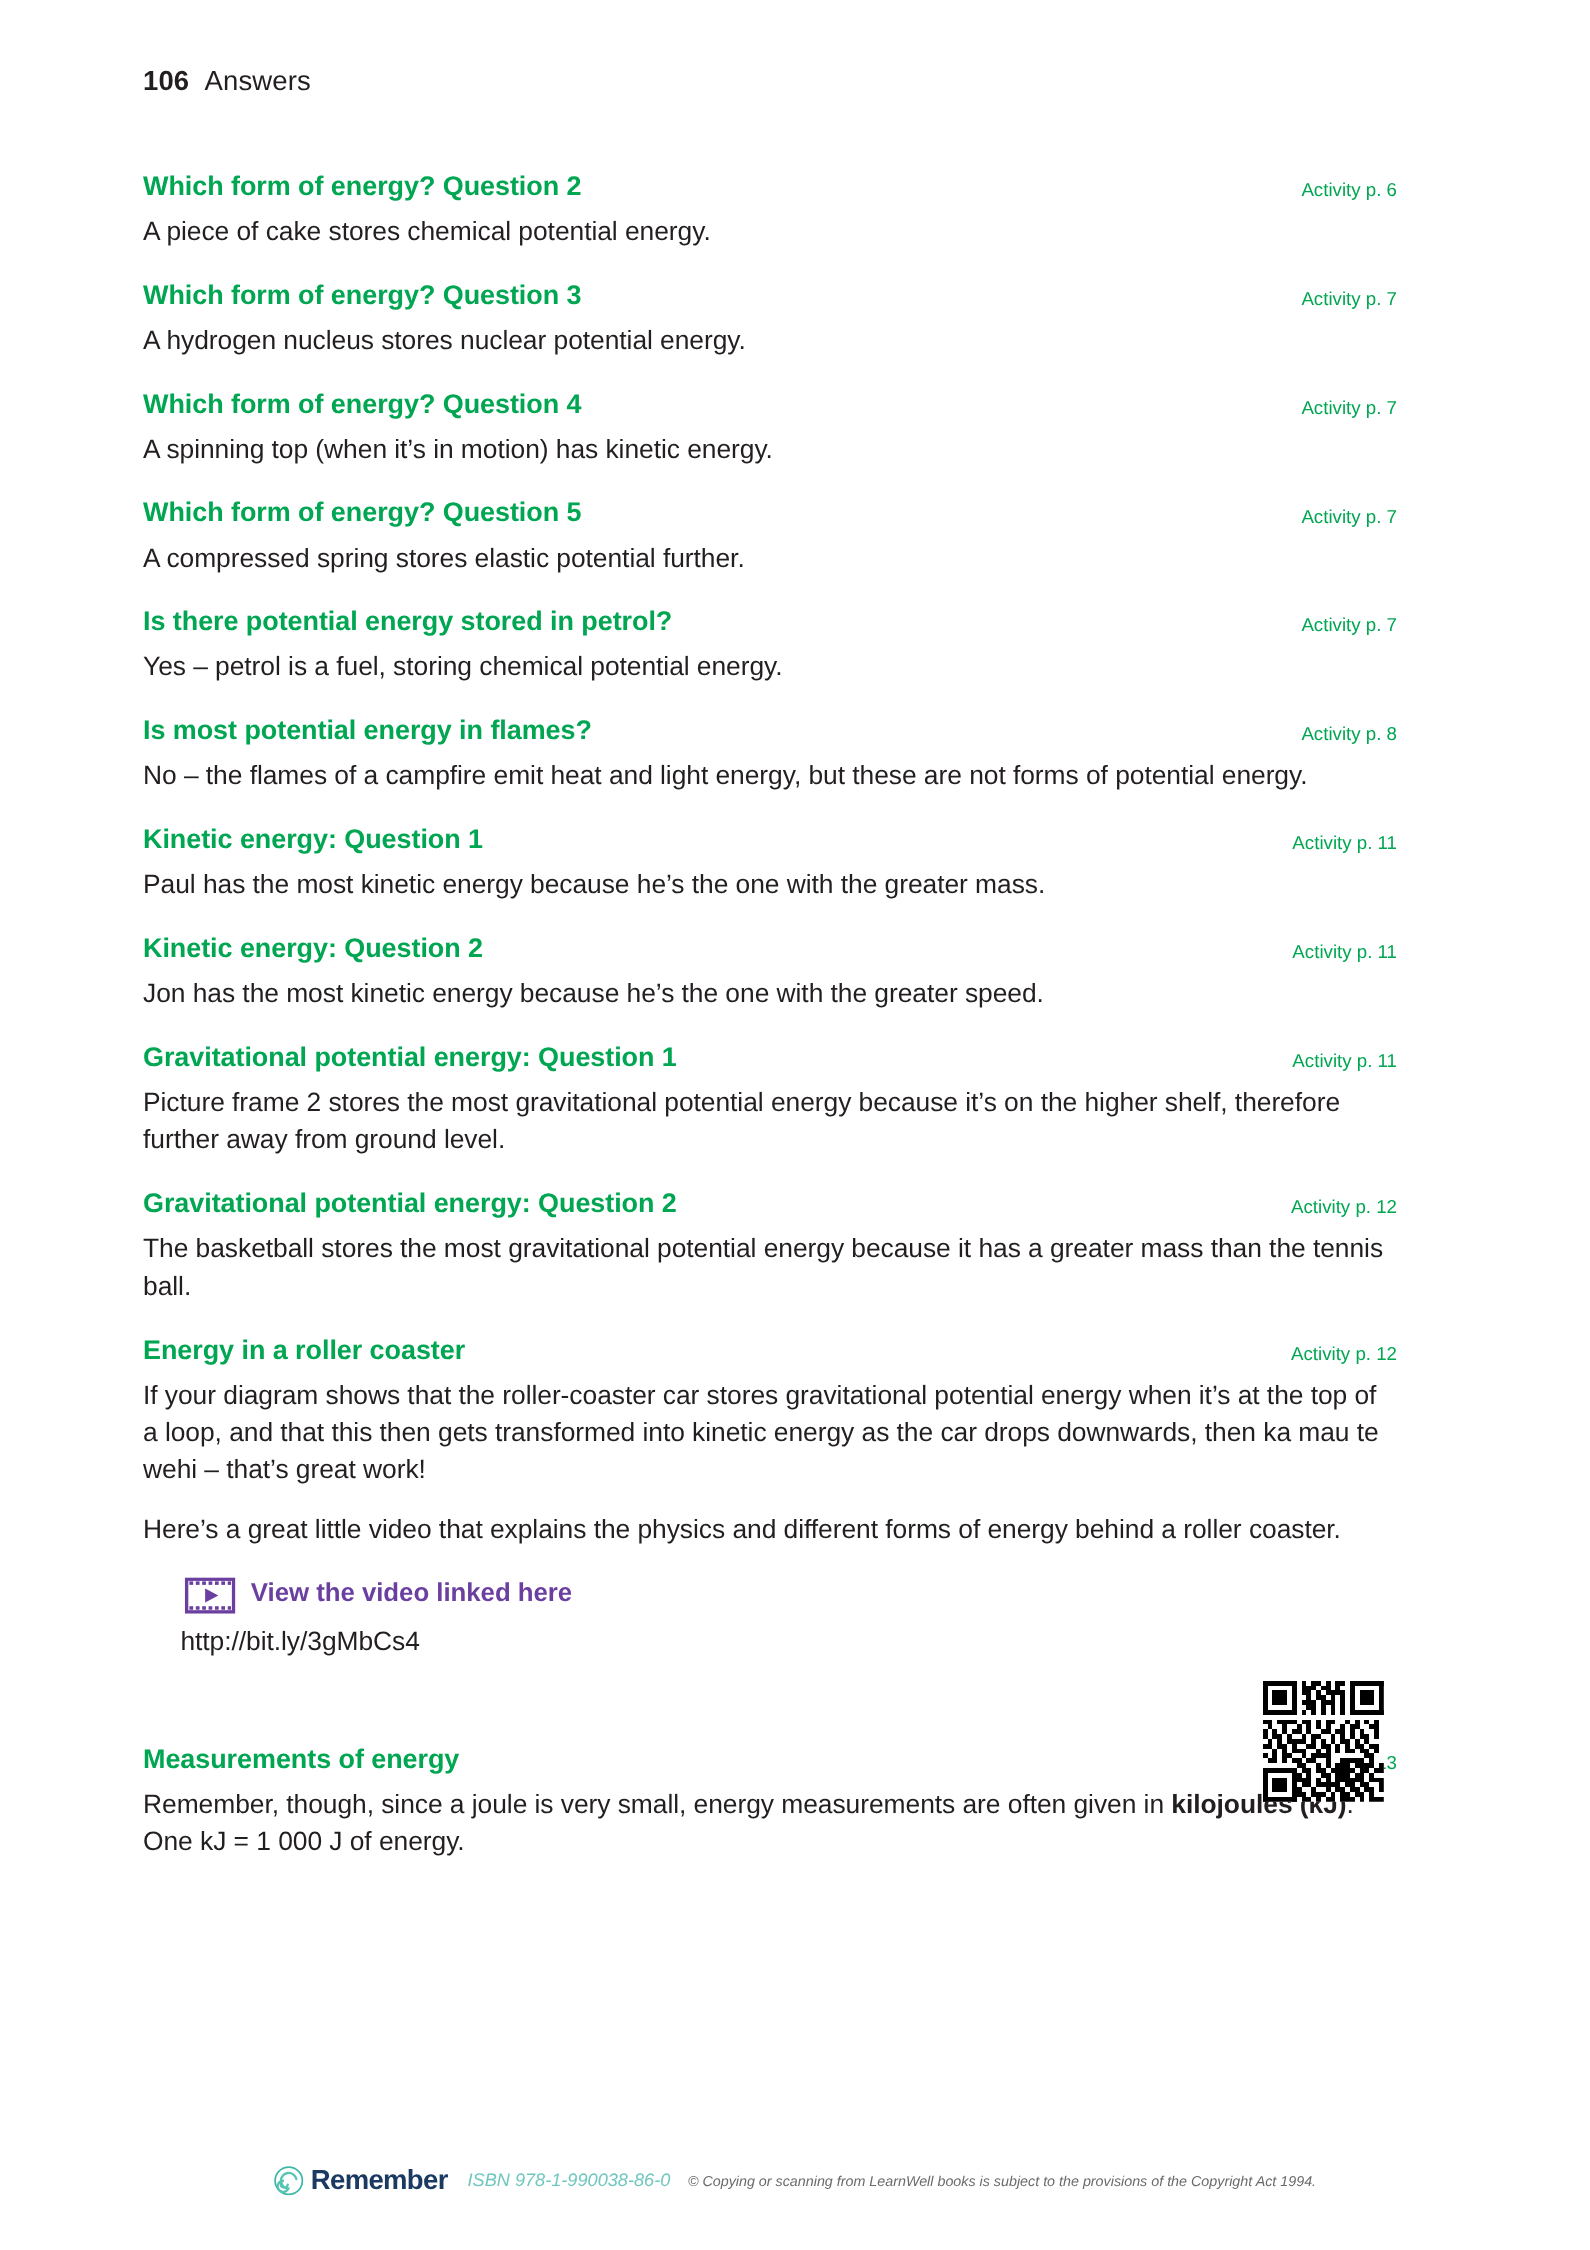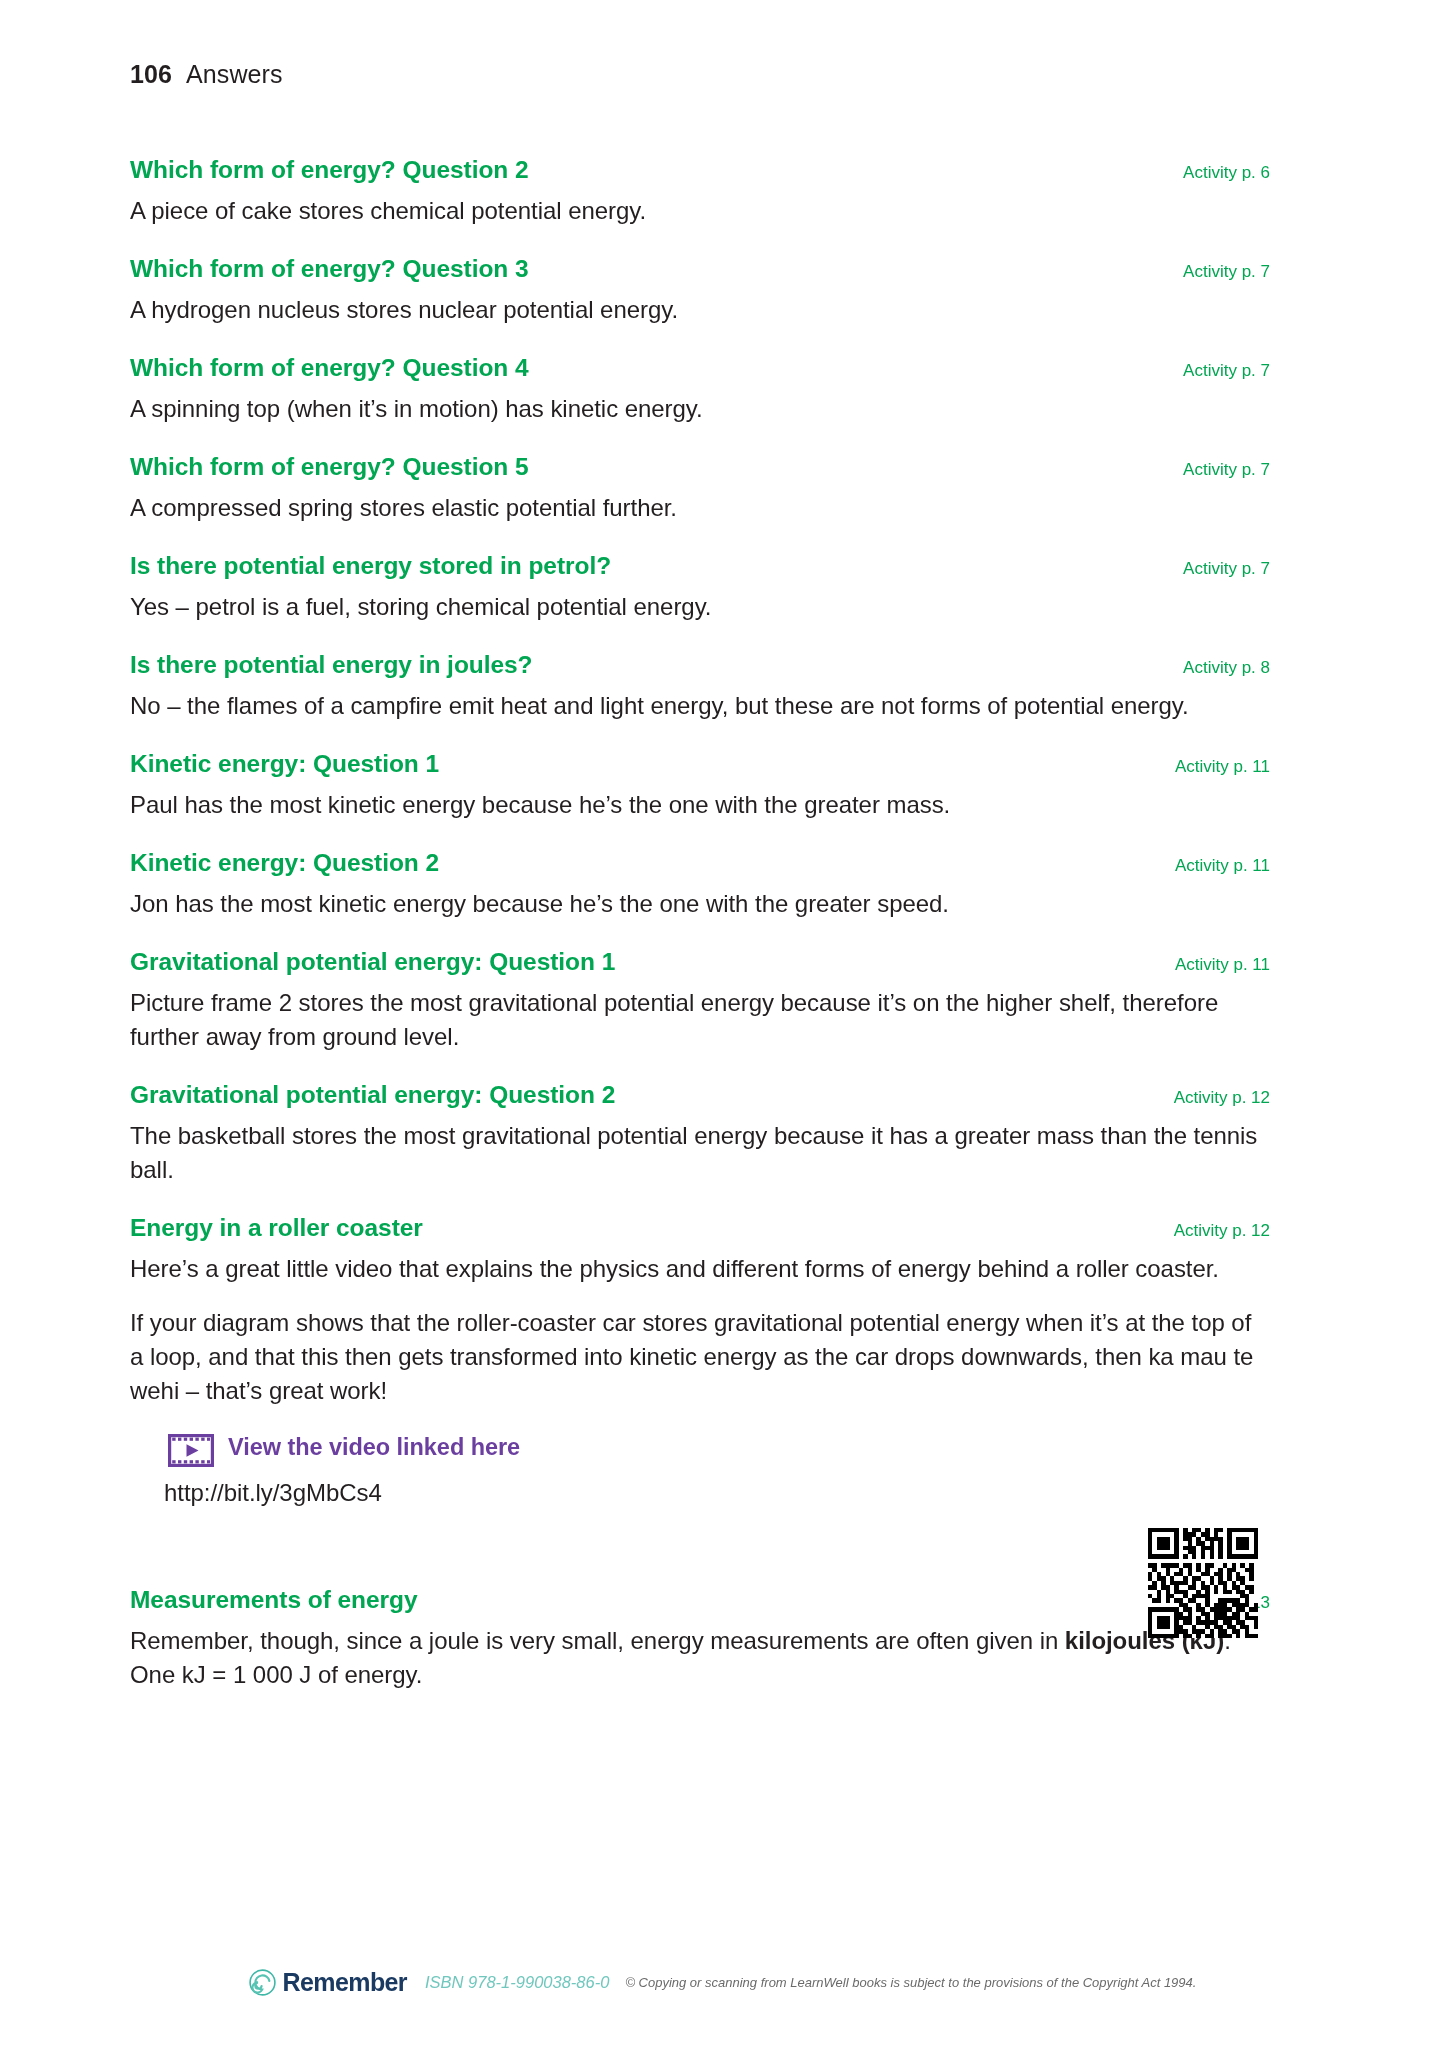--- a/index.html
+++ b/index.html
@@ -216,21 +216,21 @@
     <div class="entry">
       <div class="entry-head">
         <div class="entry-title">Is there potential energy stored in petrol?</div>
         <div class="entry-ref">Activity p. 7</div>
       </div>
       <div class="entry-body">Yes – petrol is a fuel, storing chemical potential energy.</div>
     </div>
 
     <div class="entry">
       <div class="entry-head">
-        <div class="entry-title">Is there potential energy in joules?</div>
+        <div class="entry-title">Is most potential energy in flames?</div>
         <div class="entry-ref">Activity p. 8</div>
       </div>
       <div class="entry-body">No – the flames of a campfire emit heat and light energy, but these are not forms of potential energy.</div>
     </div>
 
     <div class="entry">
       <div class="entry-head">
         <div class="entry-title">Kinetic energy: Question 1</div>
         <div class="entry-ref">Activity p. 11</div>
       </div>
@@ -259,22 +259,22 @@
         <div class="entry-ref">Activity p. 12</div>
       </div>
       <div class="entry-body">The basketball stores the most gravitational potential energy because it has a greater mass than the tennis ball.</div>
     </div>
 
     <div class="entry">
       <div class="entry-head">
         <div class="entry-title">Energy in a roller coaster</div>
         <div class="entry-ref">Activity p. 12</div>
       </div>
+      <div class="entry-body">If your diagram shows that the roller-coaster car stores gravitational potential energy when it’s at the top of a loop, and that this then gets transformed into kinetic energy as the car drops downwards, then ka mau te wehi – that’s great work!</div>
       <div class="entry-body">Here’s a great little video that explains the physics and different forms of energy behind a roller coaster.</div>
-      <div class="entry-body">If your diagram shows that the roller-coaster car stores gravitational potential energy when it’s at the top of a loop, and that this then gets transformed into kinetic energy as the car drops downwards, then ka mau te wehi – that’s great work!</div>
 
       <div class="video-block">
         <div class="video-link">
           <span class="film-icon">
             <svg viewBox="0 0 46 33" width="46" height="33" xmlns="http://www.w3.org/2000/svg">
               <rect x="1.6" y="1.6" width="42.8" height="29.8" fill="none" stroke="#6b3fa0" stroke-width="3.2"></rect>
               <g fill="#6b3fa0">
                 <rect x="4.2" y="3.6" width="3.4" height="3.2"></rect>
                 <rect x="10.0" y="3.6" width="3.4" height="3.2"></rect>
                 <rect x="15.8" y="3.6" width="3.4" height="3.2"></rect>

